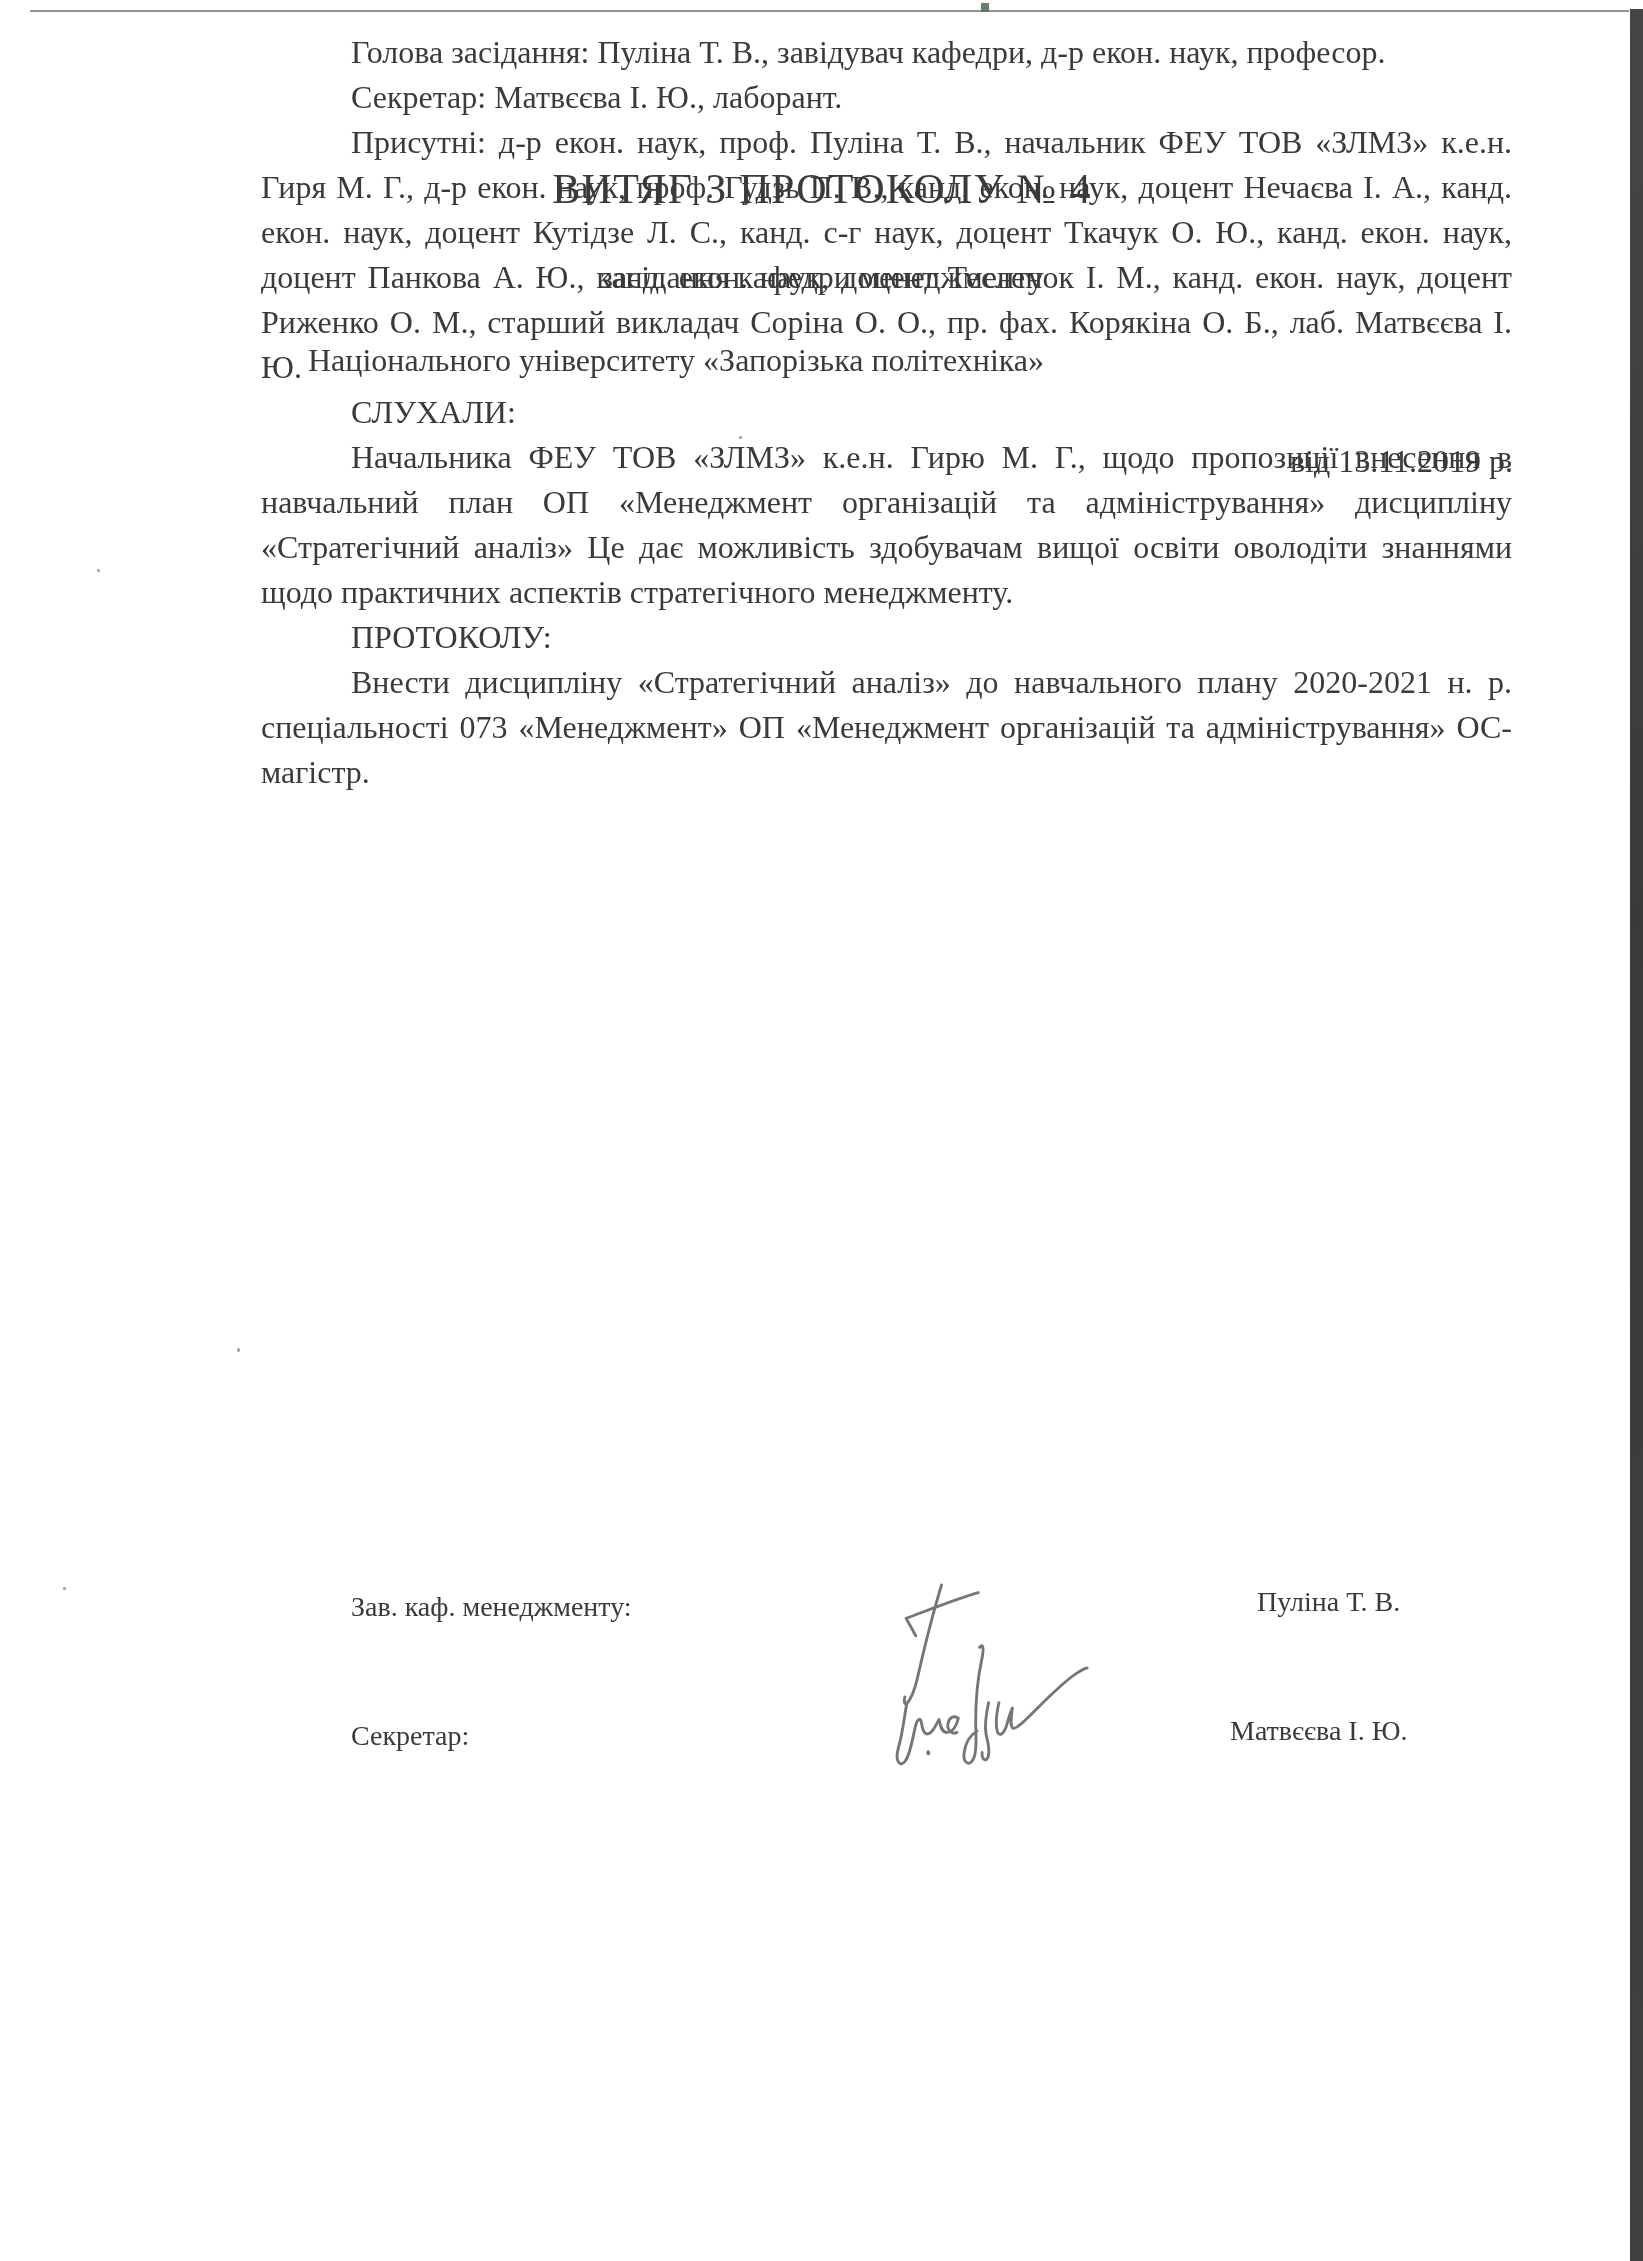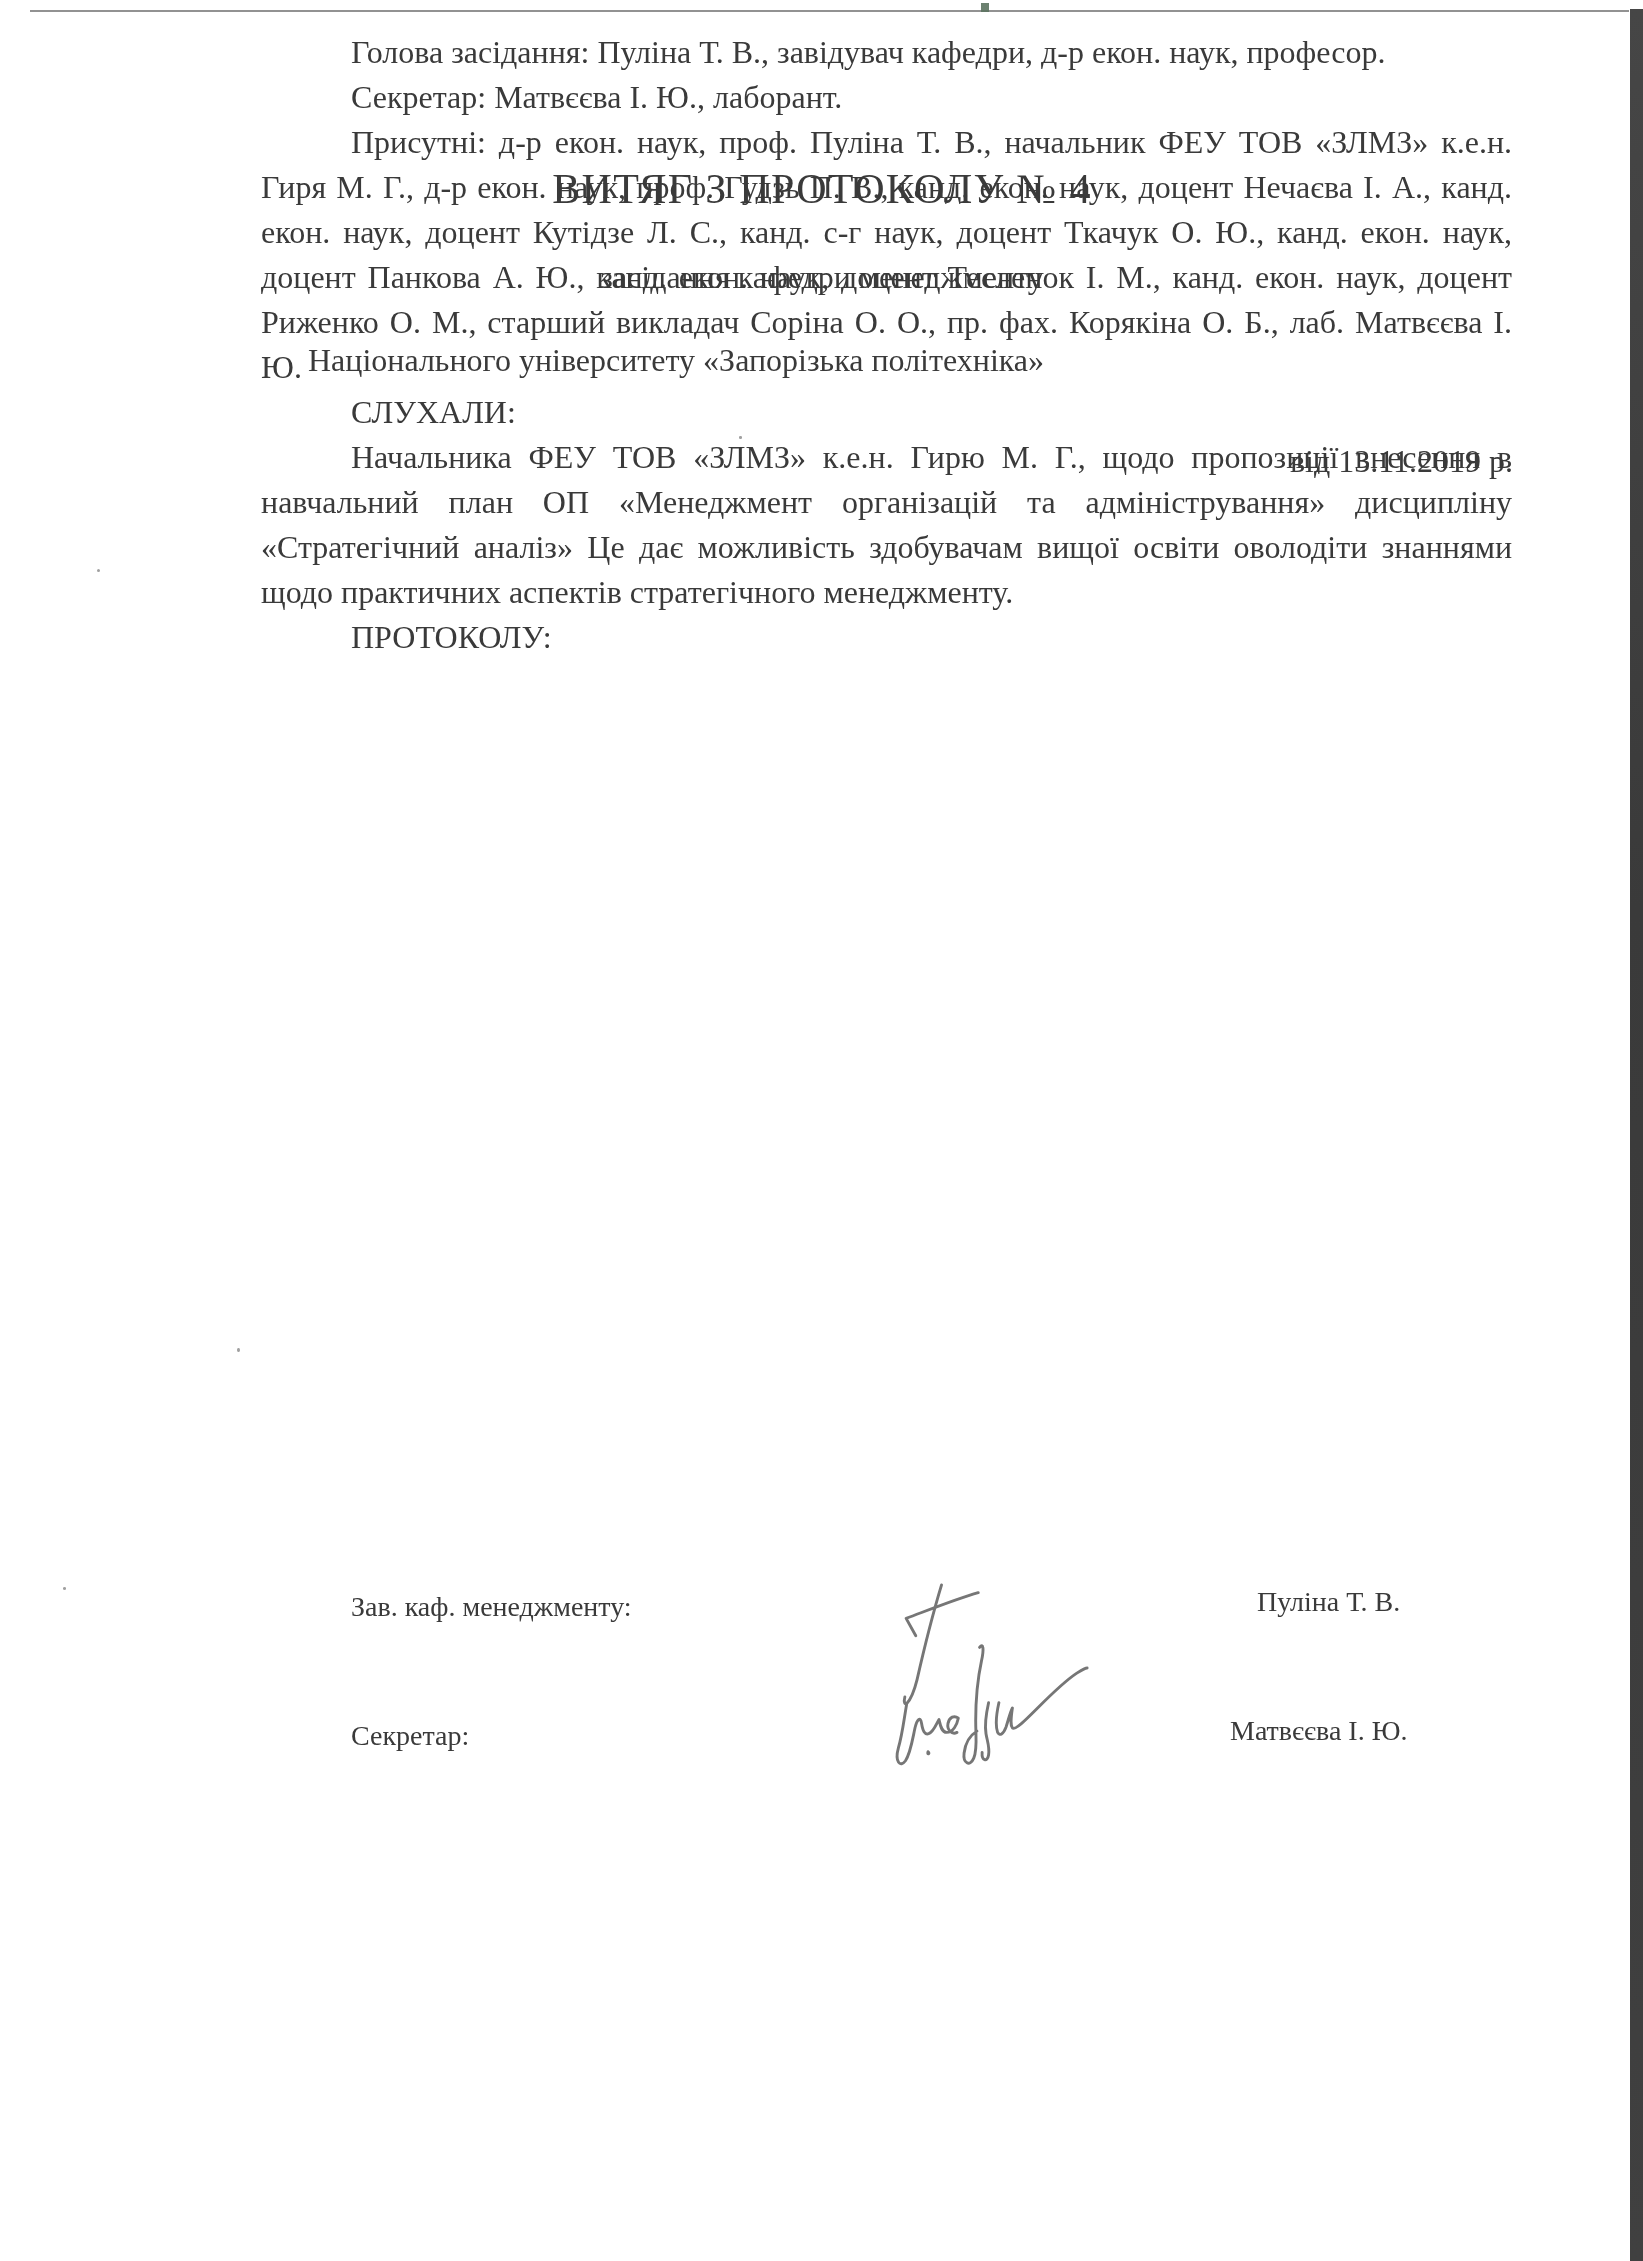--- a/index.html
+++ b/index.html
@@ -126,20 +126,21 @@
   <div class="sub2">Національного університету «Запорізька політехніка»</div>
   <div class="date-line">від 13.11.2019 р.</div>
 
   <div class="body-col">
     <p class="p-chair">Голова засідання: Пуліна Т. В., завідувач кафедри, д-р екон. наук, професор.</p>
     <p class="p-secretary">Секретар: Матвєєва І. Ю., лаборант.</p>
     <p class="p-attendees">Присутні: д-р екон. наук, проф. Пуліна Т. В., начальник ФЕУ ТОВ «ЗЛМЗ» к.е.н. Гиря М. Г., д-р екон. наук, проф. Гудзь П. В., канд. екон. наук, доцент Нечаєва І. А., канд. екон. наук, доцент Кутідзе Л. С., канд. с-г наук, доцент Ткачук О. Ю., канд. екон. наук, доцент Панкова А. Ю., канд. екон. наук, доцент Тесленок І. М., канд. екон. наук, доцент Риженко О. М., старший викладач Соріна О. О., пр. фах. Корякіна О. Б., лаб. Матвєєва І. Ю.</p>
     <p class="p-heading">СЛУХАЛИ:</p>
     <p class="p-body">Начальника ФЕУ ТОВ «ЗЛМЗ» к.е.н. Гирю М. Г., щодо пропозиції внесення в навчальний план ОП «Менеджмент організацій та адміністрування» дисципліну «Стратегічний аналіз» Це дає можливість здобувачам вищої освіти оволодіти знаннями щодо практичних аспектів стратегічного менеджменту.</p>
     <p class="p-heading">ПРОТОКОЛУ:</p>
+    <p class="p-body">Внести дисципліну «Стратегічний аналіз» до навчального плану 2020-2021 н. р. спеціальності 073 «Менеджмент» ОП «Менеджмент організацій та адміністрування» ОС-магістр.</p>
   </div>
 
   <div class="sig-label l1">Зав. каф. менеджменту:</div>
   <div class="sig-name n1">Пуліна Т. В.</div>
   <div class="sig-label l2">Секретар:</div>
   <div class="sig-name n2">Матвєєва І. Ю.</div>
 
   <div class="signature">
     <svg viewBox="0 0 400 430" xmlns="http://www.w3.org/2000/svg">
 

